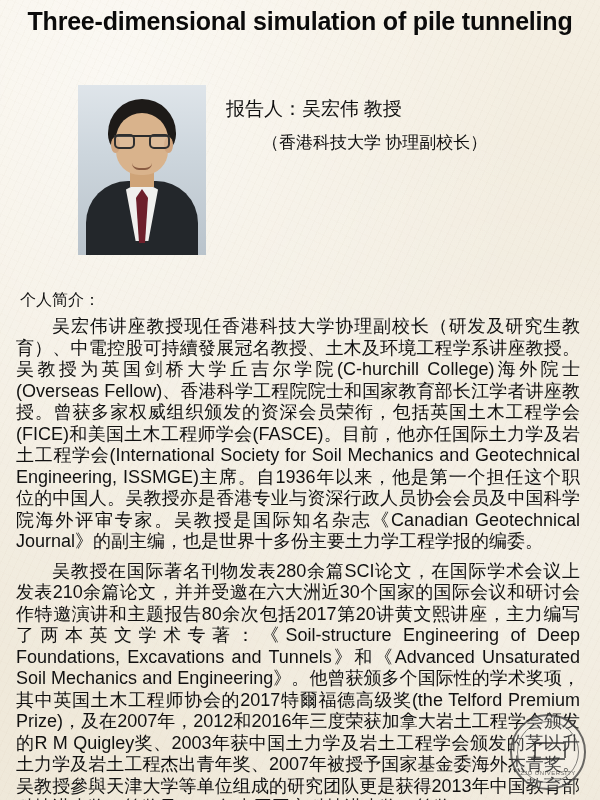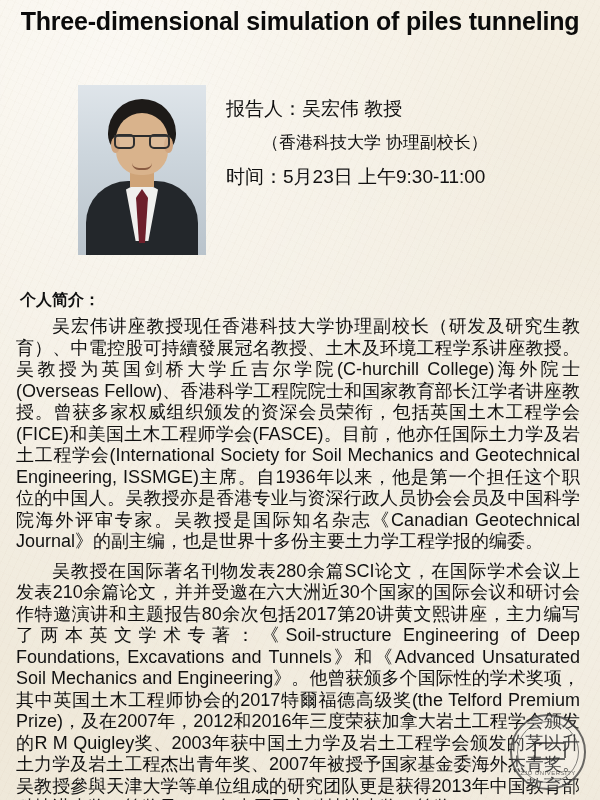--- a/index.html
+++ b/index.html
@@ -162,31 +162,32 @@
     position: absolute;
     left: 226px;
     top: 92px;
     width: 360px;
   }
   .info-line {
     font-size: 19px;
     line-height: 34px;
     color: #111;
     white-space: nowrap;
+    font-family: Liberation Serif, serif;
   }
   .info-line.sub {
     font-size: 17px;
     margin-left: 36px;
   }
   .section-heading {
     position: absolute;
     left: 20px;
     top: 290px;
     font-size: 16px;
-    font-weight: bold;
+    font-weight: normal;
     color: #111;
   }
   .body-text {
     position: absolute;
     left: 16px;
     top: 316px;
     width: 564px;
     font-size: 18px;
     line-height: 21.5px;
     color: #111;
@@ -244,21 +245,21 @@
     color: #3a3a3a;
   }
 </style>
 </head>
 <body>
 
 <div class="poster">
   <div class="paper-texture"></div>
 
   <div class="title">
-    <span>Three-dimensional simulation of piles tunneling</span>
+    <span>Three-dimensional simulation of pile tunneling</span>
   </div>
 
   <div class="photo-frame">
     <div class="photo">
       <div class="suit"></div>
       <div class="shirt"></div>
       <div class="tie"></div>
       <div class="neck"></div>
       <div class="hair"></div>
       <div class="face"></div>
@@ -267,21 +268,20 @@
       <div class="glasses"></div>
       <div class="lens-l"></div>
       <div class="lens-r"></div>
       <div class="mouth"></div>
     </div>
   </div>
 
   <div class="info">
     <div class="info-line">报告人：吴宏伟 教授</div>
     <div class="info-line sub">（香港科技大学 协理副校长）</div>
-    <div class="info-line">时间：5月23日 上午9:30-11:00</div>
   </div>
 
   <div class="section-heading">个人简介：</div>
 
   <div class="body-text">
     <p>吴宏伟讲座教授现任香港科技大学协理副校长（研发及研究生教育）、中電控股可持續發展冠名教授、土木及环境工程学系讲座教授。吴教授为英国剑桥大学丘吉尔学院(C-hurchill College)海外院士(Overseas Fellow)、香港科学工程院院士和国家教育部长江学者讲座教授。曾获多家权威组织颁发的资深会员荣衔，包括英国土木工程学会(FICE)和美国土木工程师学会(FASCE)。目前，他亦任国际土力学及岩土工程学会(International Society for Soil Mechanics and Geotechnical Engineering, ISSMGE)主席。自1936年以来，他是第一个担任这个职位的中国人。吴教授亦是香港专业与资深行政人员协会会员及中国科学院海外评审专家。吴教授是国际知名杂志《Canadian Geotechnical Journal》的副主编，也是世界十多份主要土力学工程学报的编委。</p>
     <p>吴教授在国际著名刊物发表280余篇SCI论文，在国际学术会议上发表210余篇论文，并并受邀在六大洲近30个国家的国际会议和研讨会作特邀演讲和主题报告80余次包括2017第20讲黄文熙讲座，主力编写了两本英文学术专著：《Soil-structure Engineering of Deep Foundations, Excavations and Tunnels》和《Advanced Unsaturated Soil Mechanics and Engineering》。他曾获颁多个国际性的学术奖项，其中英国土木工程师协会的2017特爾福德高级奖(the Telford Premium Prize)，及在2007年，2012和2016年三度荣获加拿大岩土工程学会颁发的R M Quigley奖、2003年获中国土力学及岩土工程学会颁发的茅以升土力学及岩土工程杰出青年奖、2007年被授予国家基金委海外杰青奖。吴教授參與天津大学等单位组成的研究团队更是获得2013年中国教育部科技进步奖一等奖及2015年中国国家科技进步奖二等奖。</p>
   </div>
 
   <div class="seal">

